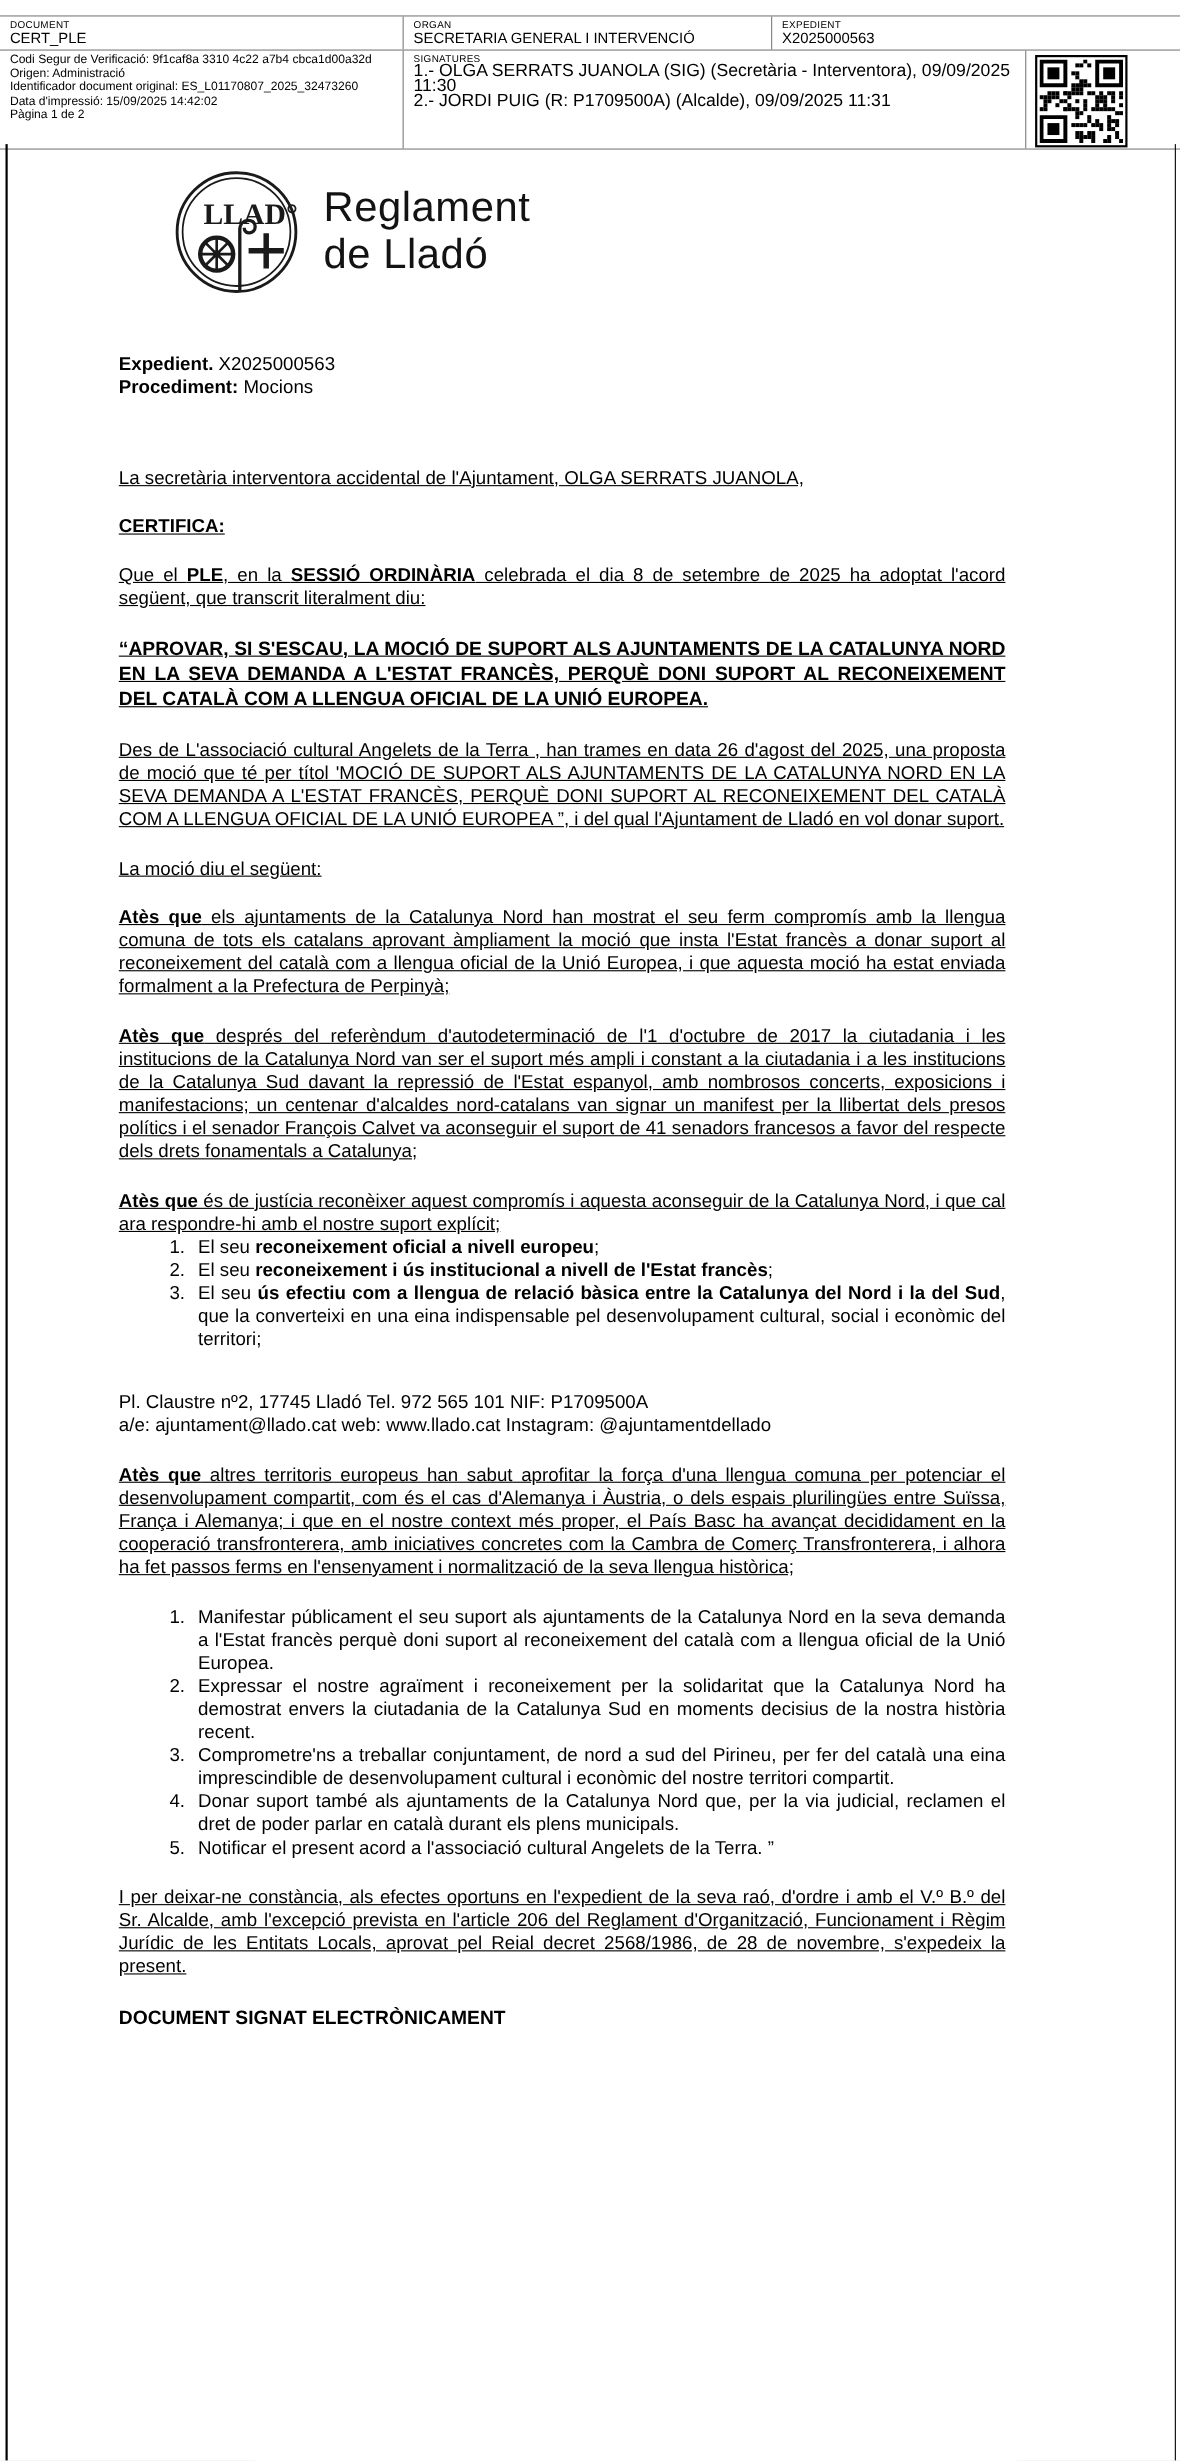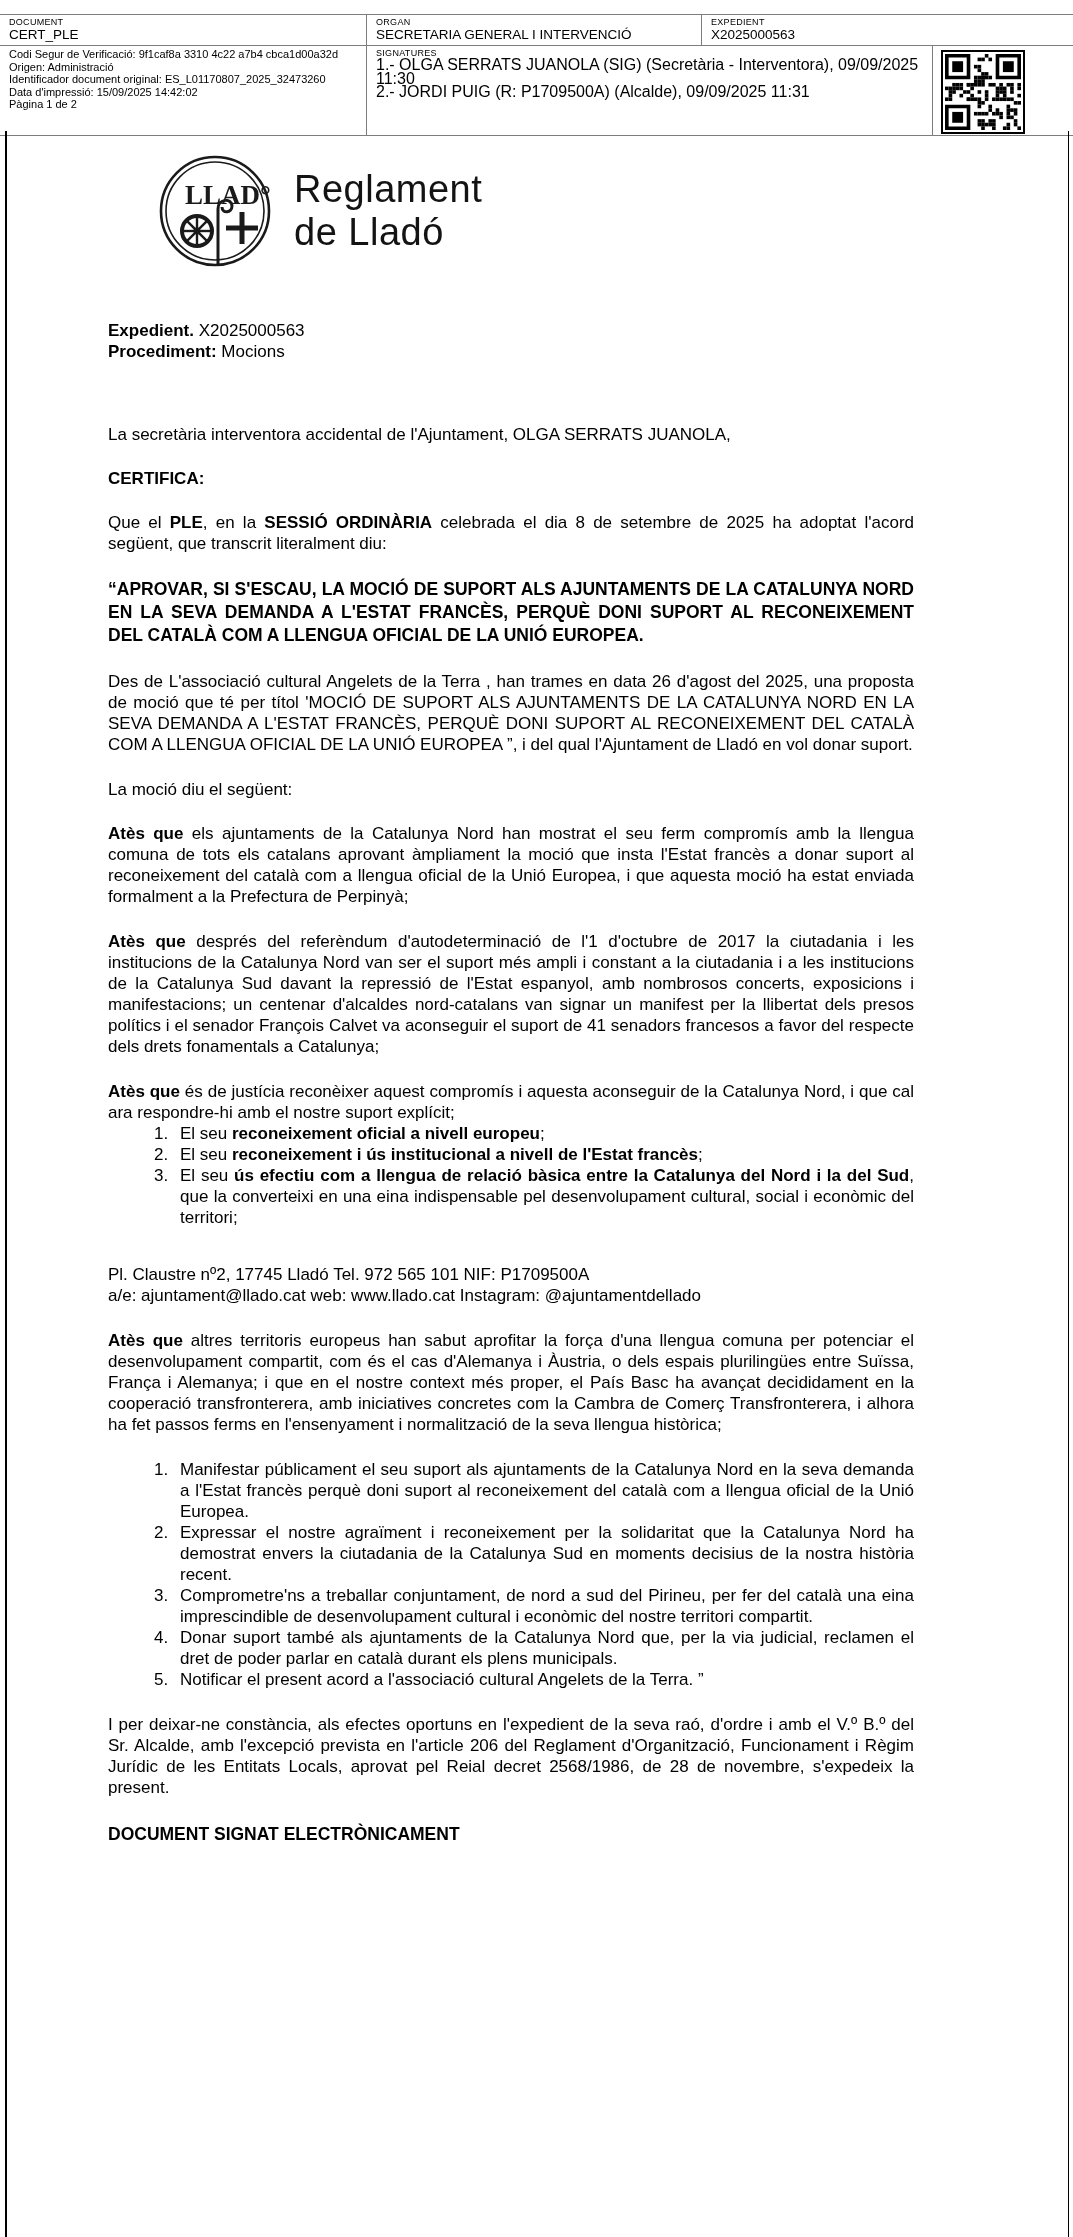--- a/index.html
+++ b/index.html
@@ -25,21 +25,21 @@
   .sline{font-size:16px;line-height:13.5px;}
   .qrbox{position:absolute;top:4px;left:8px;width:84px;height:84px;border:2px solid #000;box-sizing:border-box;padding:2px;background:#fff;}
   
   .vrule-l{position:absolute;left:5px;top:131px;height:2106px;width:2px;background:#000;}
   .vrule-r{position:absolute;right:4px;top:131px;height:2106px;width:1px;background:#000;}
   
   .logo{position:absolute;top:154px;left:158px;display:flex;align-items:center;gap:22px;}
   .logo-name{font-size:38px;line-height:43px;color:#131313;letter-spacing:.5px;}
   
   .doc-body{position:absolute;left:108px;top:320px;width:806px;font-size:17px;line-height:21px;text-align:justify;}
-  .p{margin:23px 0 0 0;}
+  .p{margin:23px 0 0 0;text-decoration:underline;}
   .mt-lg{margin-top:62px;}
   .mt-sm{margin-top:24px;}
   .b{font-weight:bold;}
   .p-bold{font-weight:bold;font-size:17.5px;line-height:23px;}
   .olist{margin:0;}
   .olist.acords{margin-top:24px;}
   .oitem{display:flex;}
   .oitem .n{flex:0 0 26px;margin-left:46px;}
   .oitem .t{flex:1;text-align:justify;}
   .addr{margin-top:36px;text-align:left;}

